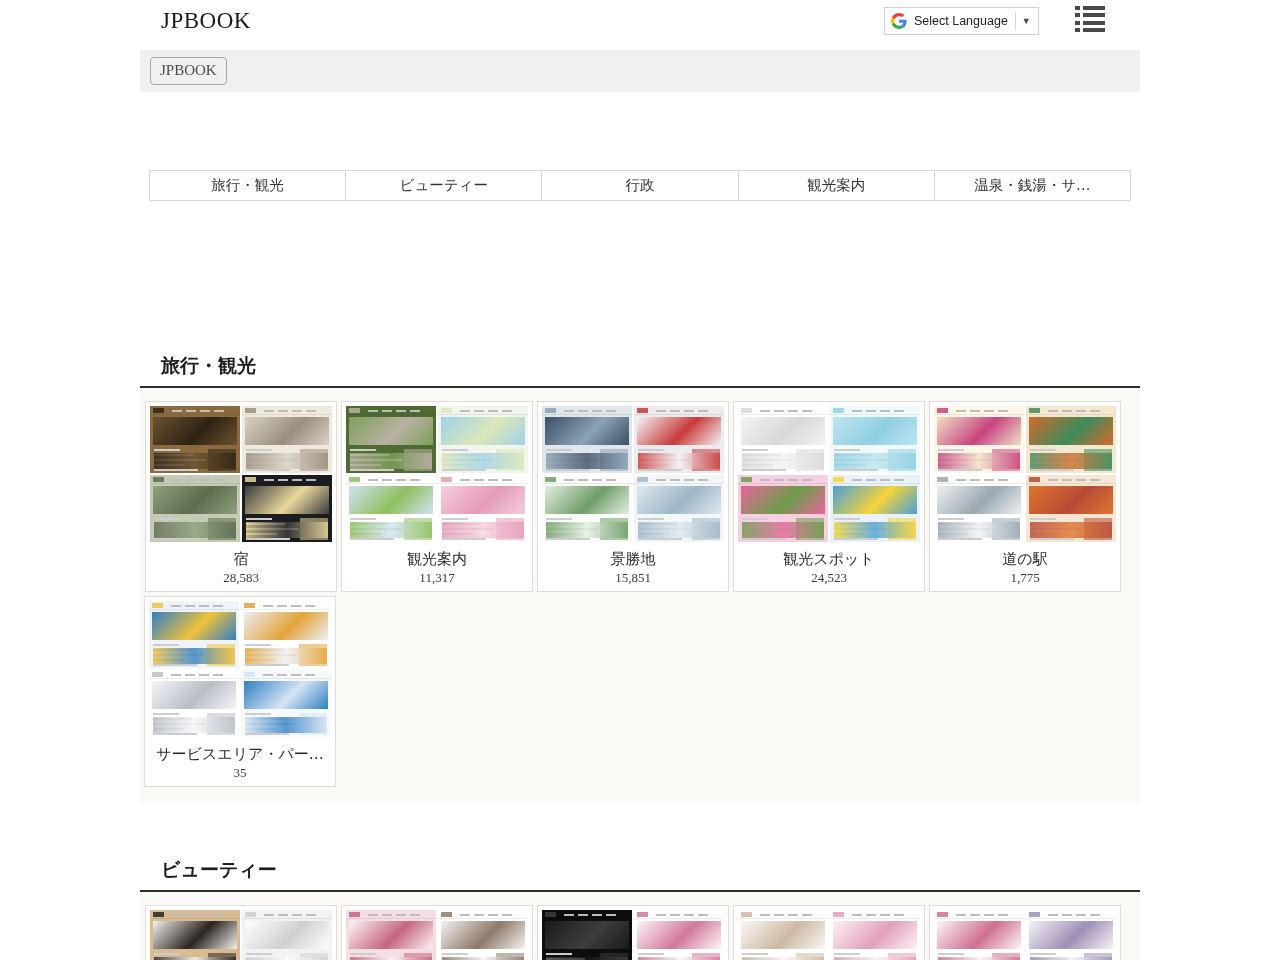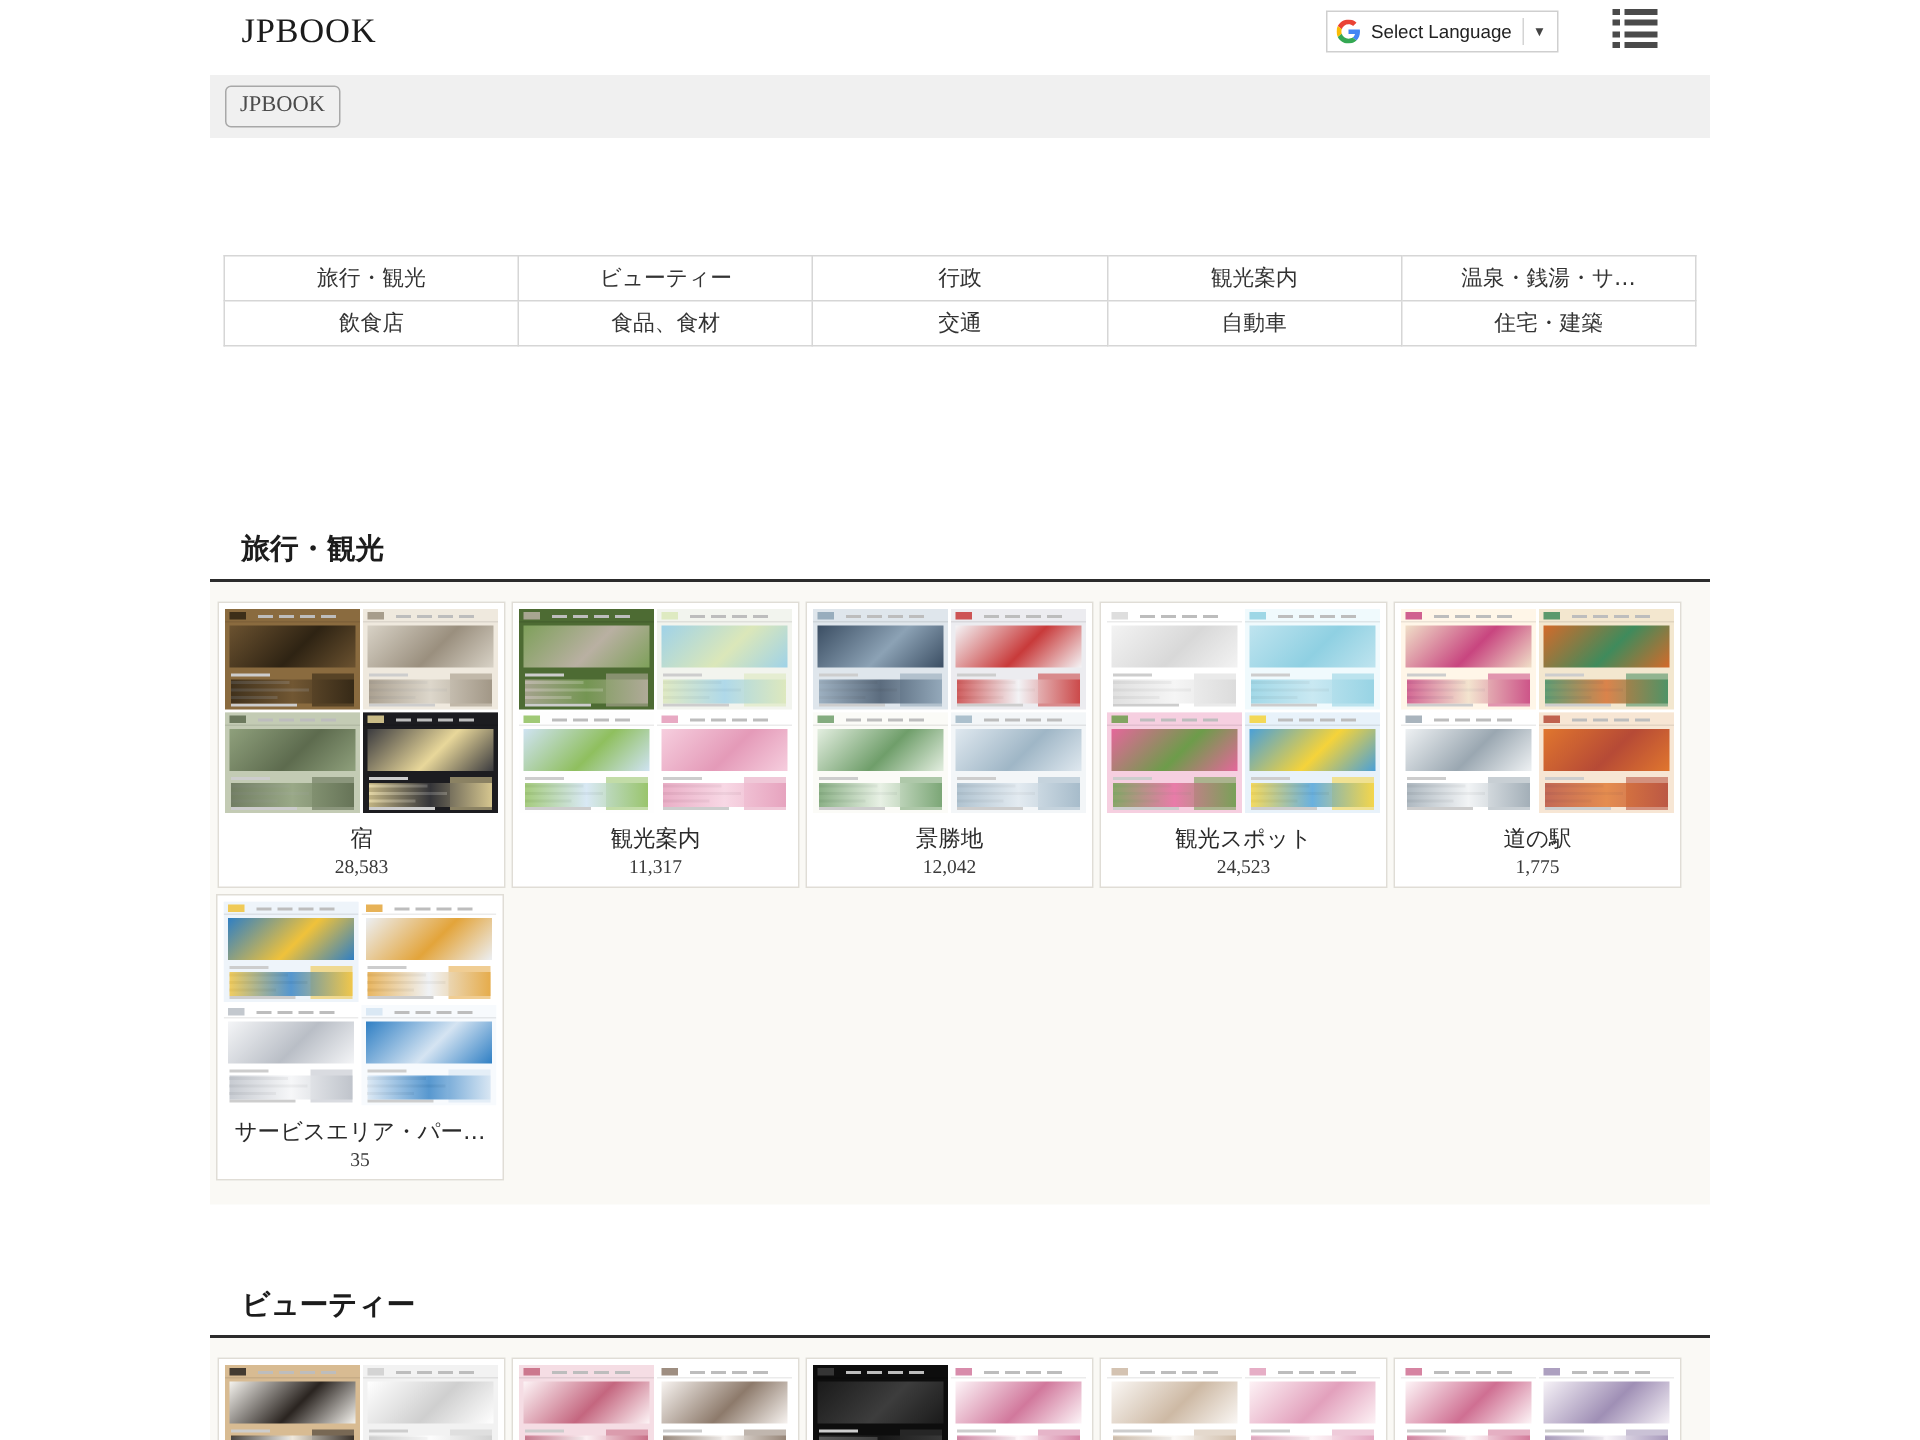--- a/index.html
+++ b/index.html
@@ -191,27 +191,20 @@
 
   <table class="cat-table">
     <tbody id="cat-body">
         <tr>
           <td>旅行・観光</td>
           <td>ビューティー</td>
           <td>行政</td>
           <td>観光案内</td>
           <td>温泉・銭湯・サ…</td>
         </tr>
-        <tr>
-          <td>飲食店</td>
-          <td>食品、食材</td>
-          <td>交通</td>
-          <td>自動車</td>
-          <td>住宅・建築</td>
-        </tr>
       </tbody>
   </table>
 
   <div id="sections-host">
       <div class="section" style="top: 340px;">
         <div class="section-head">
           <div class="section-title">旅行・観光</div>
         </div>
         <div class="card-wrap">
           <div class="card">
@@ -415,21 +408,21 @@
                 <div class="t-txt" style="left: 4px; top: 43px; width: 26px; background: rgb(205, 205, 205);"></div>
                 <div class="t-txt" style="left: 4px; top: 48px; width: 39px; background: rgb(205, 205, 205);"></div>
                 <div class="t-txt" style="left: 4px; top: 53px; width: 52px; background: rgb(205, 205, 205);"></div>
                 <div class="t-txt" style="left: 4px; top: 58px; width: 31px; background: rgb(205, 205, 205);"></div>
                 <div class="t-txt" style="left: 4px; top: 63px; width: 44px; background: rgb(205, 205, 205);"></div>
                 <div class="t-blk" style="right: 4px; top: 43px; width: 28px; height: 22px; background: rgb(159, 182, 198); opacity: 0.55;"></div>
                 <div class="t-blk" style="left: 4px; right: 4px; bottom: 4px; height: 16px; background: linear-gradient(90deg, rgb(159, 182, 198) 0%, rgb(223, 232, 239) 50%, rgb(159, 182, 198) 100%); opacity: 0.8;"></div>
               </div>
             </div>
             <div class="card-name">景勝地</div>
-            <div class="card-count">12,042</div>
+            <div class="card-count">15,851</div>
           </div>
           <div class="card">
             <div class="thumb-grid">
               <div class="tile" style="background: rgb(255, 255, 255);">
                 <div class="t-bar" style="top: 0px; height: 9px; background: rgb(255, 255, 255); border-bottom: 1px solid rgba(0, 0, 0, 0.08);"></div>
                 <div class="t-blk" style="left: 3px; top: 2px; width: 11px; height: 5px; background: rgb(216, 216, 216); opacity: 0.85;"></div>
                 <div class="t-txt" style="left: 22px; top: 4px; width: 10px; background: rgb(189, 189, 189);"></div>
                 <div class="t-txt" style="left: 36px; top: 4px; width: 10px; background: rgb(189, 189, 189);"></div>
                 <div class="t-txt" style="left: 50px; top: 4px; width: 10px; background: rgb(189, 189, 189);"></div>
                 <div class="t-txt" style="left: 64px; top: 4px; width: 10px; background: rgb(189, 189, 189);"></div>

